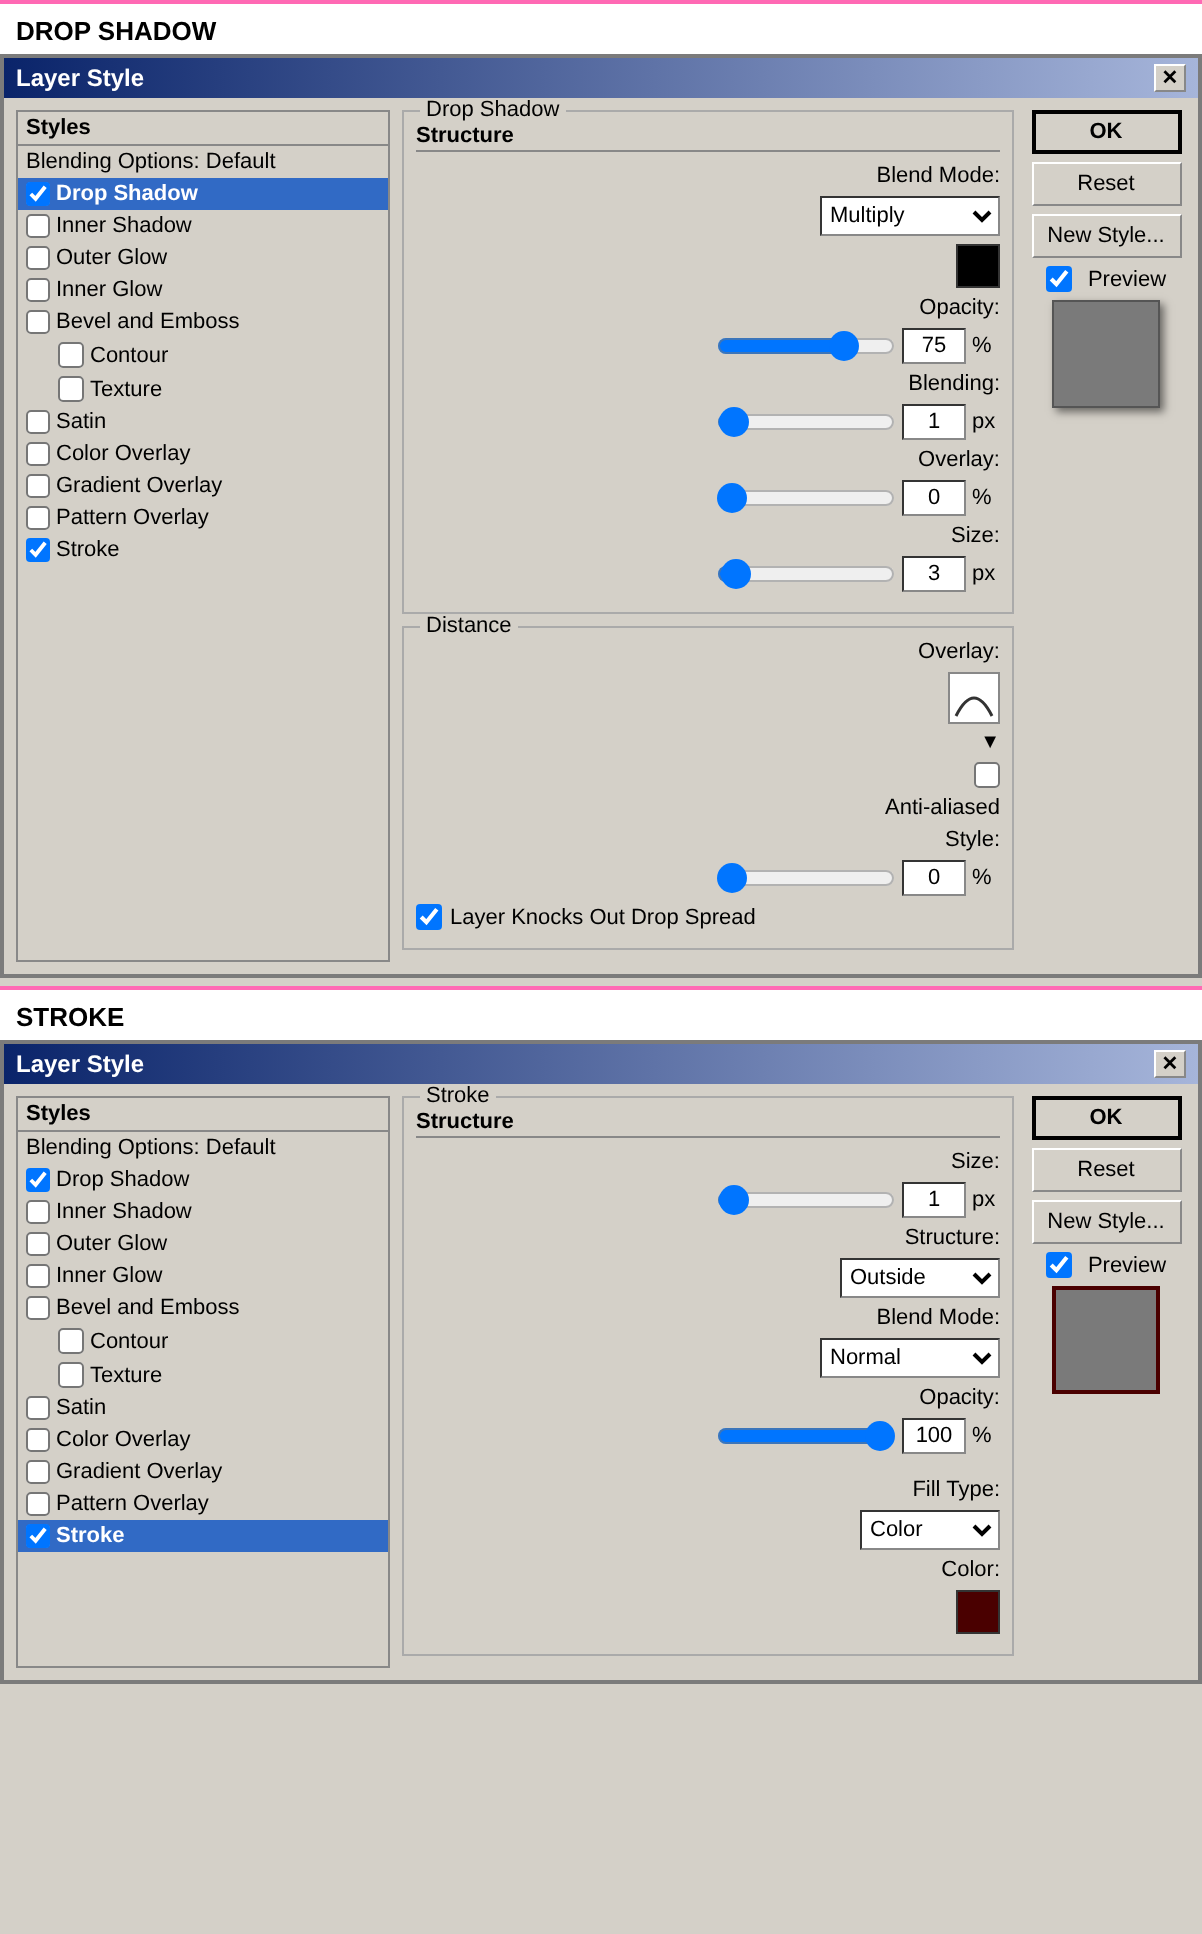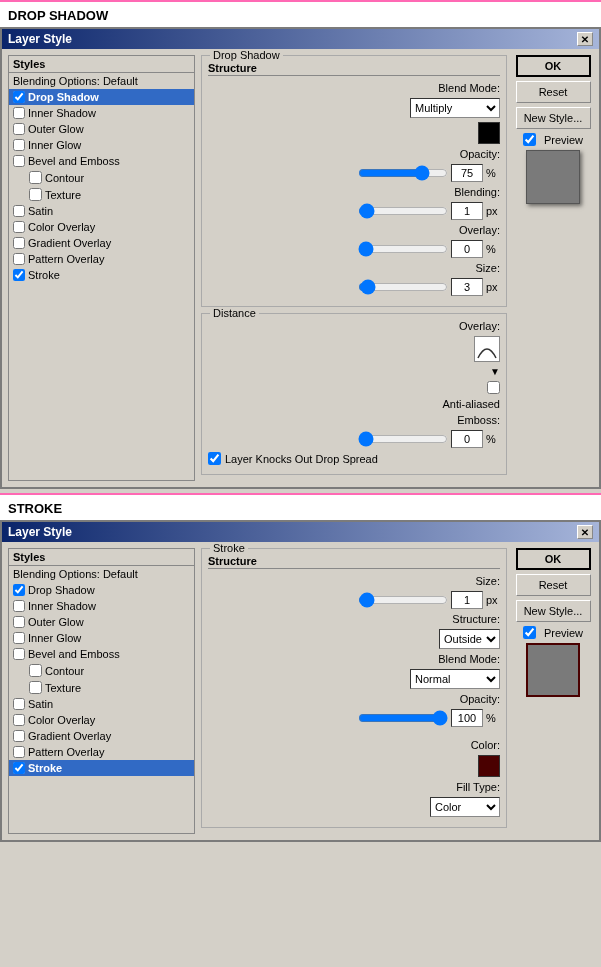--- a/index.html
+++ b/index.html
@@ -417,21 +417,21 @@
             <svg width="22" height="22" viewBox="0 0 22 22">
               <path d="M2 20 Q11 2 20 20" stroke="#333" stroke-width="1.5" fill="none"></path>
             </svg>
           </div>
           <span style="font-size:10px;">▼</span>
           <input type="checkbox" style="">
           <span>Anti-aliased</span>
         </div>
 
         <div class="field-row">
-          <span class="field-label">Emboss:</span>
+          <span class="field-label">Style:</span>
           <div class="slider-container">
             <input type="range" min="0" max="100" value="0" style="">
             <input type="text" class="num-input" value="0" style="">
             <span class="unit-label">%</span>
           </div>
         </div>
 
         <div class="checkbox-row">
           <input type="checkbox" checked="" style="">
           <span>Layer Knocks Out Drop Spread</span>
@@ -524,21 +524,21 @@
           <span class="field-label-wide">Size:</span>
           <div class="slider-container">
             <input type="range" min="0" max="100" value="1" style="">
             <input type="text" class="num-input" value="1" style="">
             <span class="unit-label">px</span>
           </div>
         </div>
 
         <div class="field-row">
           <span class="field-label-wide">Structure:</span>
-          <select class="field-select" style="width:61px;">
+          <select class="field-select" style="width:80px;">
             <option>Outside</option>
             <option>Inside</option>
             <option>Center</option>
           </select>
         </div>
 
         <div class="field-row">
           <span class="field-label-wide">Blend Mode:</span>
           <select class="field-select" style="width:90px;">
             <option>Normal</option>
@@ -549,33 +549,33 @@
         <div class="field-row">
           <span class="field-label-wide">Opacity:</span>
           <div class="slider-container">
             <input type="range" min="0" max="100" value="100" style="">
             <input type="text" class="num-input" value="100" style="">
             <span class="unit-label">%</span>
           </div>
         </div>
 
         <div class="separator"></div>
-
-        <div class="field-row">
-          <span class="field-label-wide">Color:</span>
-          <div class="color-swatch-dark-red"></div>
-        </div>
 
         <div class="field-row">
           <span class="field-label-wide">Fill Type:</span>
           <select class="field-select" style="width:70px;">
             <option>Color</option>
             <option>Gradient</option>
             <option>Pattern</option>
           </select>
+        </div>
+
+        <div class="field-row">
+          <span class="field-label-wide">Color:</span>
+          <div class="color-swatch-dark-red"></div>
         </div>
       </div>
     </div>
 
     <div class="preview-panel">
       <button class="ok-btn">OK</button>
       <button class="reset-btn">Reset</button>
       <button class="new-style-btn">New Style...</button>
       <div class="preview-checkbox">
         <input type="checkbox" checked="" style="">

